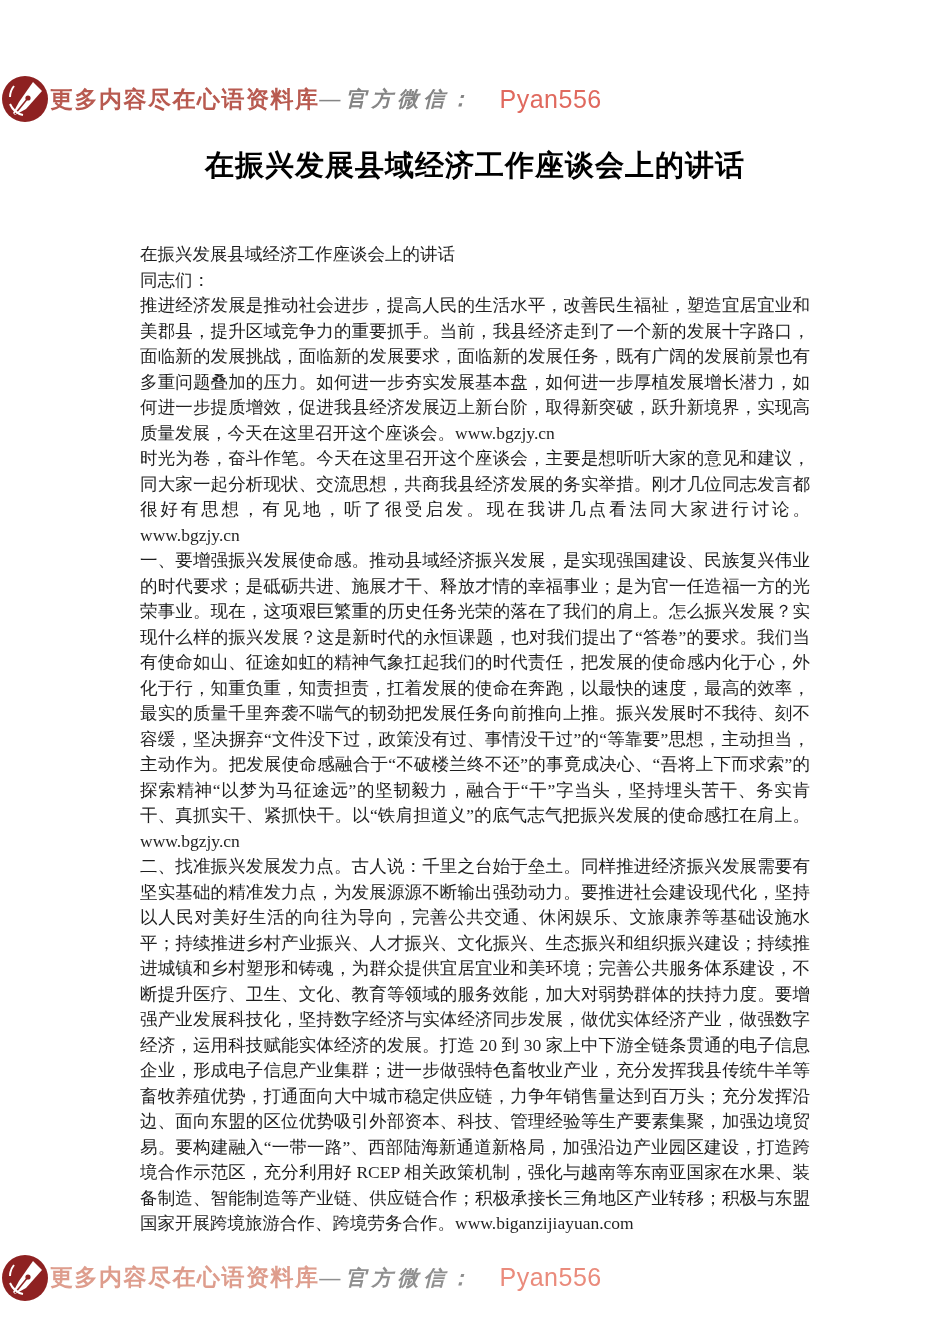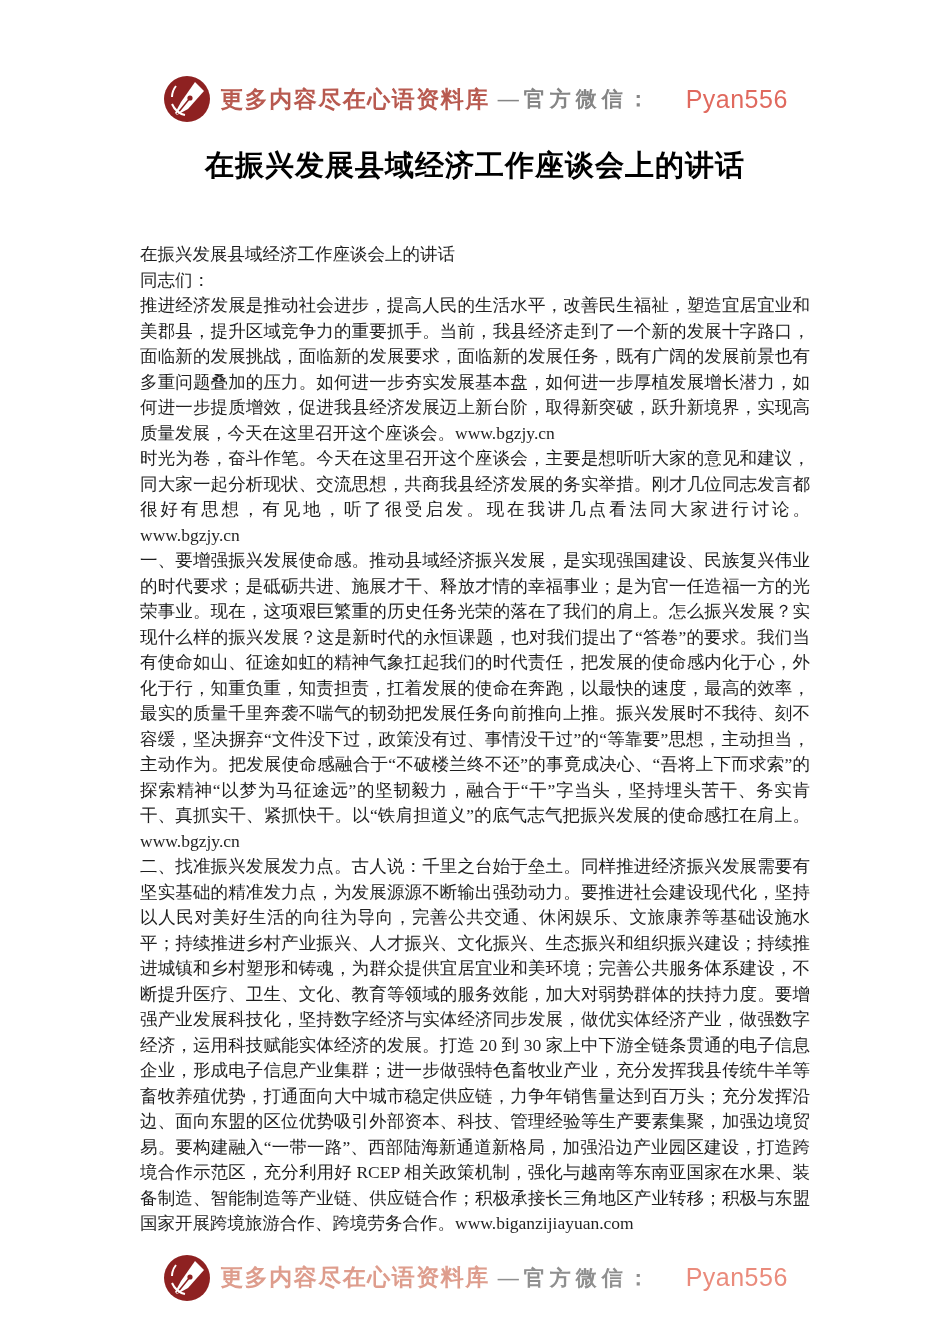--- a/index.html
+++ b/index.html
@@ -6,33 +6,33 @@
   body{
     width:950px;height:1344px;
     background:#ffffff;
     overflow:hidden;
     font-family:"Liberation Serif","DejaVu Serif",serif;
   }
   .page{position:relative;width:950px;height:1344px;background:#ffffff;}
 
   
   .banner{
-    display:flex;align-items:center;justify-content:center;
-    gap:8px;white-space:nowrap;
+    display:flex;align-items:center;
+    gap:0;white-space:nowrap;
   }
   .banner.header{padding-top:74px;}
   .banner.footer{margin-top:16px;}
   .logo{flex:0 0 auto;width:50px;height:50px;}
   .brand-text{
     font-size:23px;font-weight:600;letter-spacing:1.5px;
     color:var(--header-brand);
   }
   .footer .brand-text{color:var(--footer-brand);}
   .wechat-label{
-    font-size:21px;font-weight:600;
+    font-size:21px;font-style:italic;font-weight:600;
     letter-spacing:5px;
     color:var(--header-wechat-label);
   }
   .footer .wechat-label{color:var(--footer-wechat-label);}
   .wechat-id{
     font-family:"Liberation Sans","DejaVu Sans",sans-serif;
     font-size:25px;letter-spacing:0.5px;
     color:var(--header-wechat-id);
     margin-left:24px;
   }

